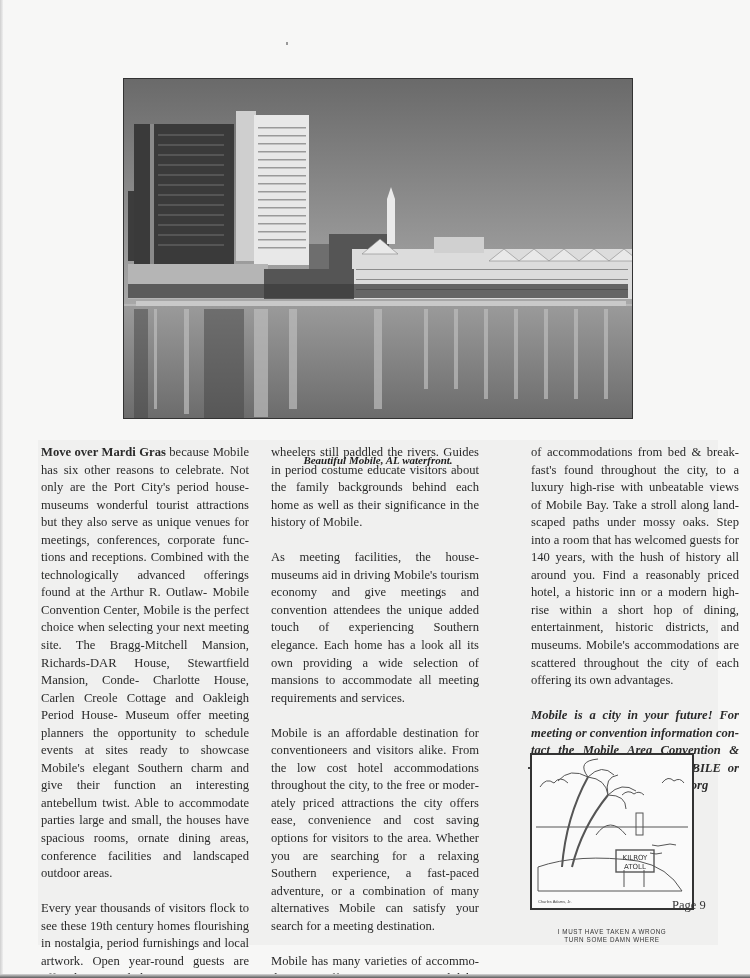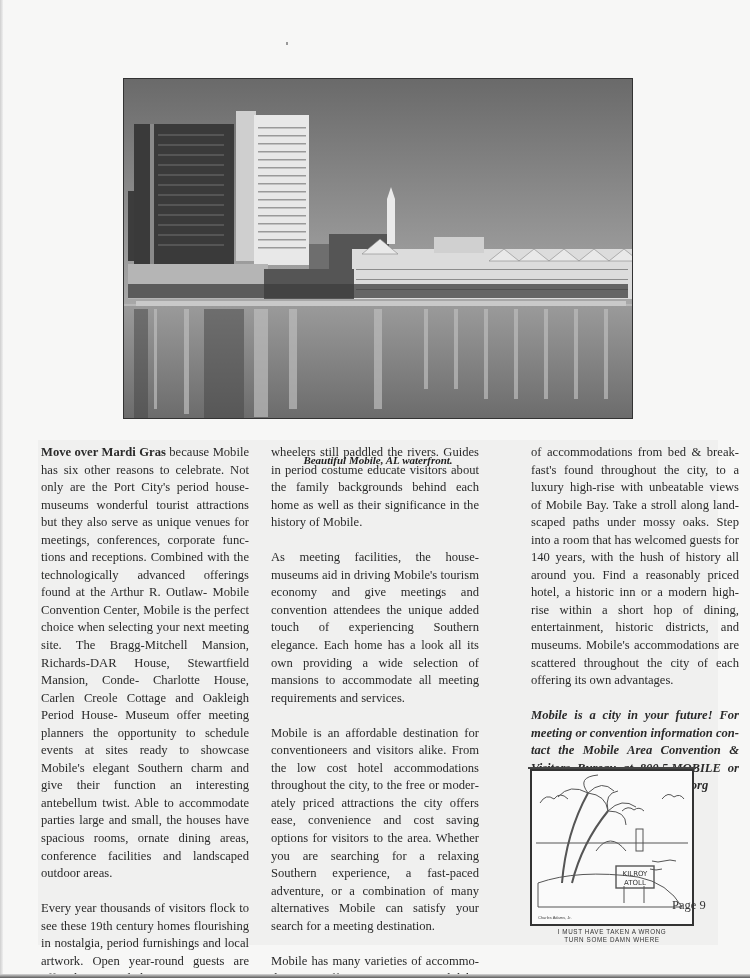--- a/index.html
+++ b/index.html
@@ -41,21 +41,21 @@
     hyphens: manual;
   }
   .col p { margin: 0 0 17.55px 0; }
   .col1 { left: 41px; }
   .col2 { left: 271px; }
   .col3 { left: 503px; margin-left: 28px; }
   .lead { font-weight: bold; }
   .cta { font-style: italic; font-weight: bold; }
 
   .cartoon {
-    position: absolute; left: 530px; top: 769px; width: 164px; height: 157px;
+    position: absolute; left: 530px; top: 753px; width: 164px; height: 157px;
     border: 2px solid #333; box-sizing: border-box; background: #fafafa; overflow: hidden; text-align: right;
   }
   .cartoon-topline {
     position: absolute; left: 528px; top: 767px; width: 168px; height: 2px; background: #444;
   }
   .cartoon-caption {
     position: absolute; left: 520px; top: 928px; width: 184px; text-align: center;
     font-family: "Liberation Sans", "DejaVu Sans", sans-serif;
     font-size: 6.3px; letter-spacing: 0.6px; line-height: 8px; color: #333;
   }

